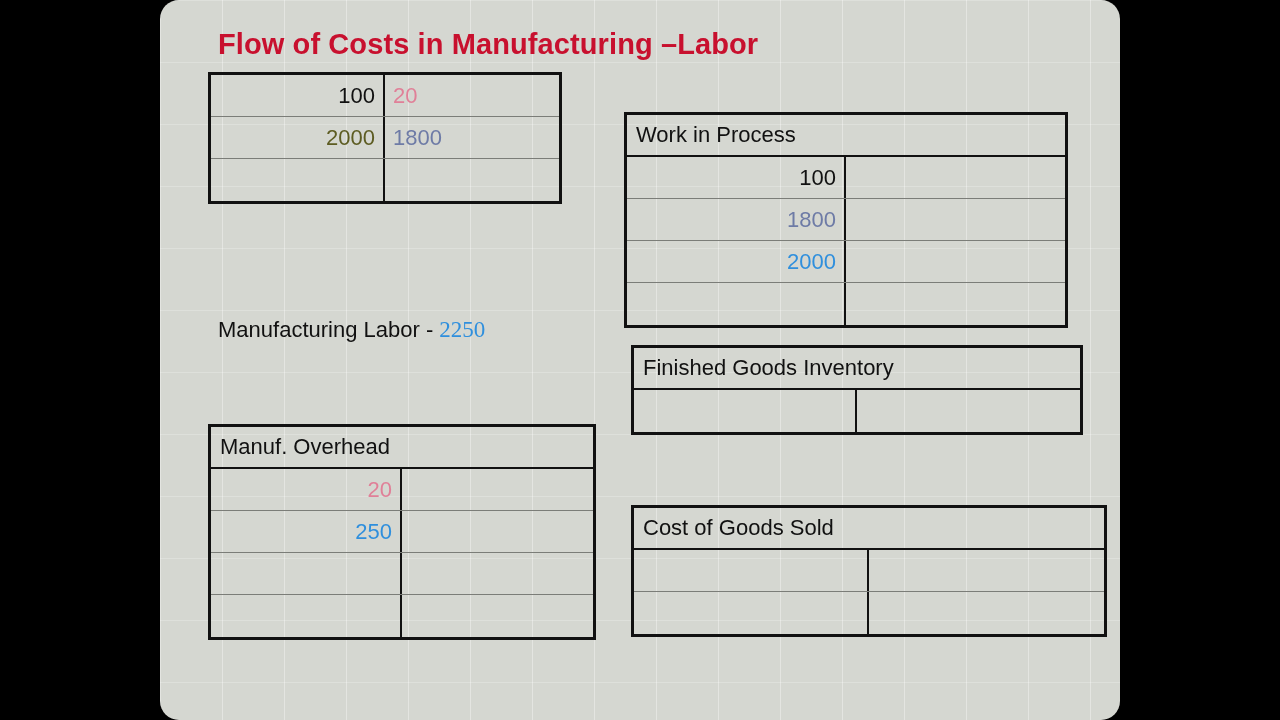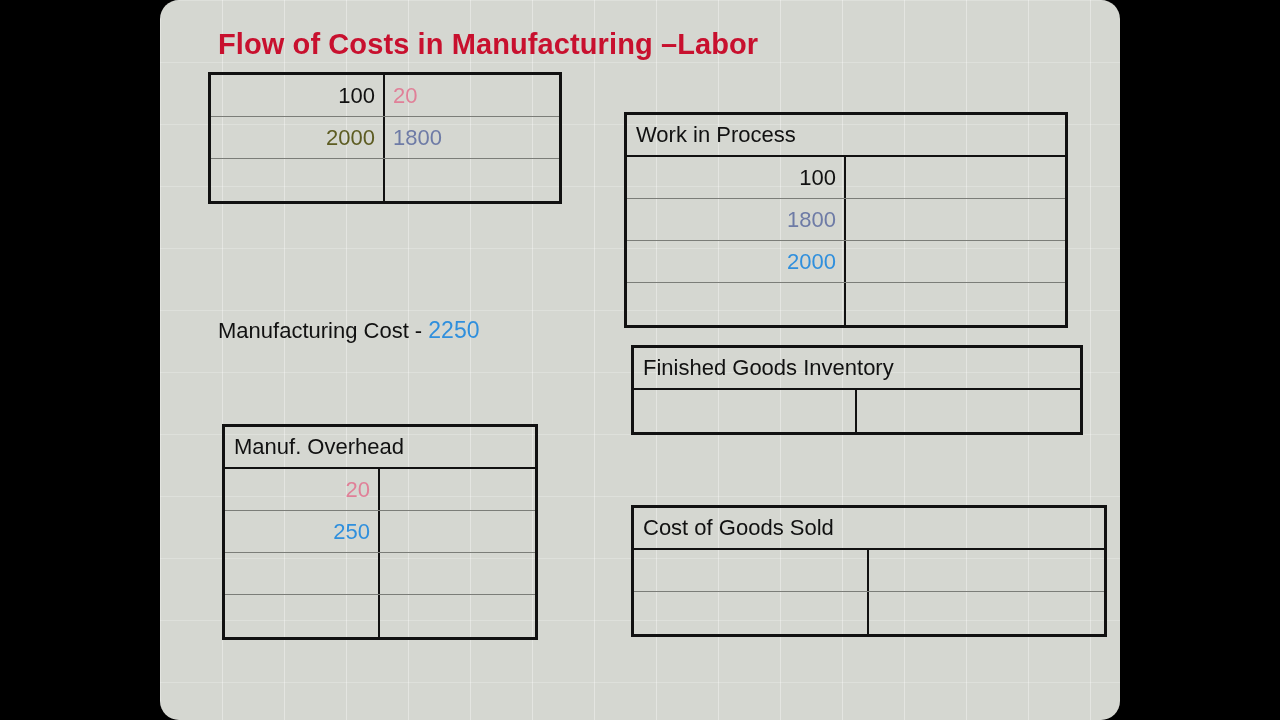--- a/index.html
+++ b/index.html
@@ -93,20 +93,21 @@
     position: absolute;
     left: 58px;
     top: 317px;
     font-size: 22px;
     color: #111;
     white-space: nowrap;
   }
   .labor-line .labor-amount {
     color: #2f8fdd;
     font-size: 23px;
+    font-family: Liberation Serif, serif;
   }
 
   .side-bar {
     position: absolute;
     top: 0;
     width: 160px;
     height: 720px;
     background: #000;
   }
   .side-bar.left { left: 0; }
@@ -151,25 +152,25 @@
       <div class="t-cell debit val-blue">2000</div>
       <div class="t-cell credit val-empty"></div>
     </div>
     <div class="t-row last">
       <div class="t-cell debit val-empty"></div>
       <div class="t-cell credit val-empty"></div>
     </div>
   </div>
 
   <div class="labor-line">
-    <span>Manufacturing Cost -</span>
+    <span>Manufacturing Labor -</span>
     <span class="labor-amount">2250</span>
   </div>
 
-  <div class="t-account" id="acct-overhead" style="left:48px; top:424px; width:316px;margin-left:14px;">
+  <div class="t-account" id="acct-overhead" style="left:48px; top:424px; width:388px;">
     <div class="t-head">Manuf. Overhead</div>
     <div class="t-row">
       <div class="t-cell debit val-pink">20</div>
       <div class="t-cell credit val-empty"></div>
     </div>
     <div class="t-row">
       <div class="t-cell debit val-blue">250</div>
       <div class="t-cell credit val-empty"></div>
     </div>
     <div class="t-row">

